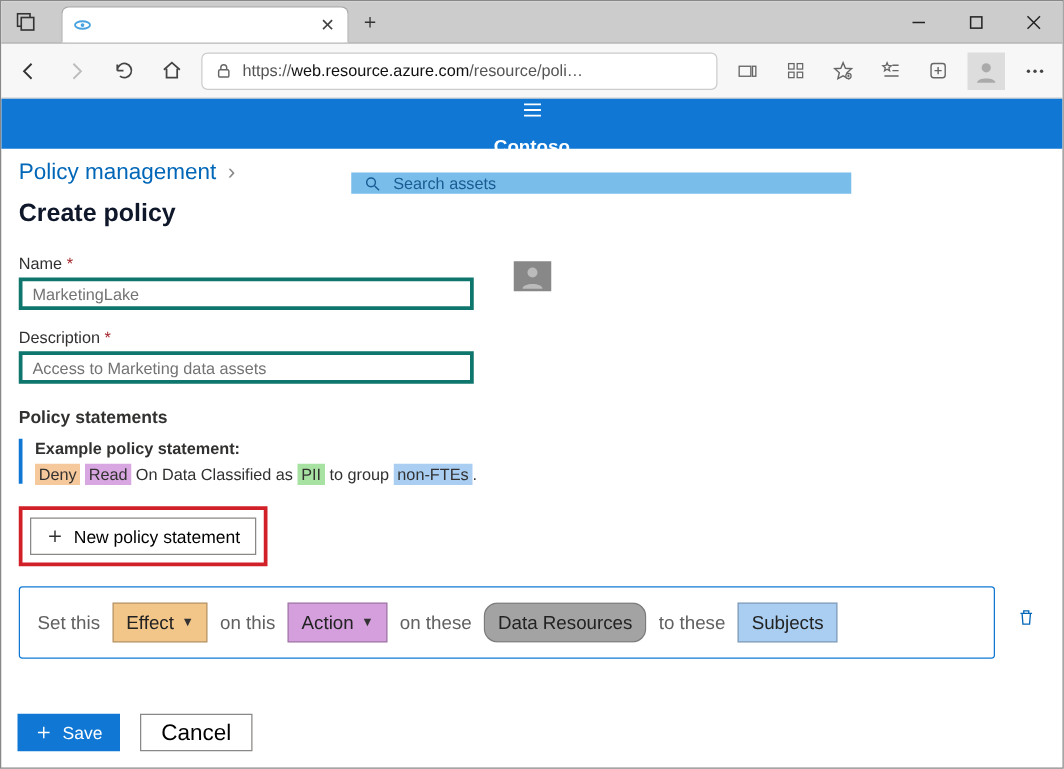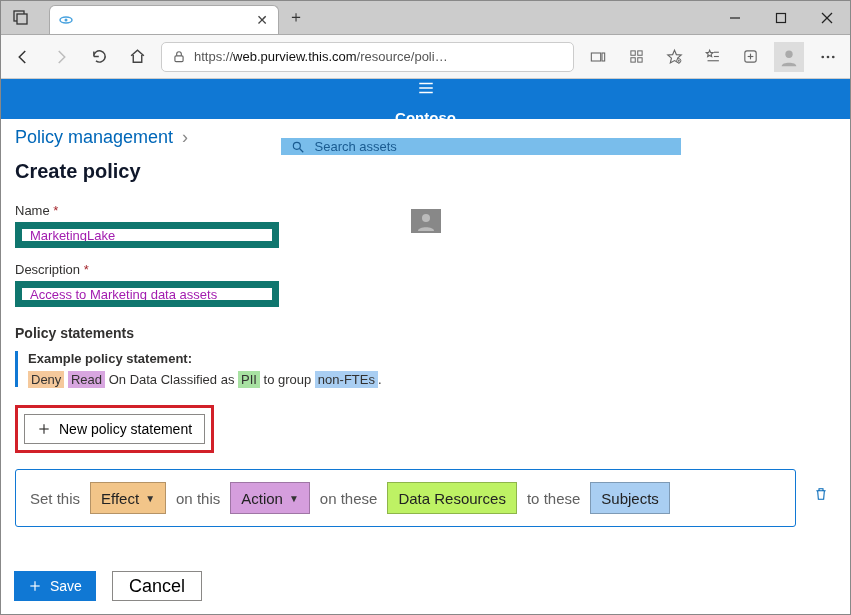--- a/index.html
+++ b/index.html
@@ -200,27 +200,27 @@
     color: #0f172a;
     margin: 4px 0 20px 0;
   }
   .field-label {
     font-size: 13px;
     color: #323130;
     margin-bottom: 4px;
   }
   .req { color: #a4262c; }
   .text-input {
-    width: 264px;
+    width: 364px;
     height: 26px;
-    border: 7px solid #0f766e;
+    border: 3px solid #0f766e;
     padding: 2px 8px;
     font-size: 13px;
     font-family: inherit;
-    color: #a21caf;
+    color: #737373;
     display: block;
     margin-bottom: 14px;
   }
   .section-heading {
     font-size: 14px;
     font-weight: 600;
     margin-top: 18px;
     margin-bottom: 10px;
   }
   .example-block {
@@ -275,21 +275,21 @@
     display: inline-flex;
     align-items: center;
     padding: 0 10px;
     border: 1px solid rgba(0,0,0,0.25);
     font-size: 15px;
     gap: 6px;
     color: #222;
   }
   .chip-effect   { background: #f2c589; }
   .chip-action   { background: #d59edd; }
-  .chip-data     { background: #bef264; }
+  .chip-data     { background: #a3a3a3; border-radius: 11px; }
   .chip-subjects { background: #a9cef2; }
   .caret {
     font-size: 10px;
     color: #333;
   }
   .delete-icon {
     position: absolute;
     right: -34px;
     top: 16px;
     color: #0067b8;
@@ -390,21 +390,21 @@
       </svg>
   </div>
   <div class="addr">
     <span>
       <svg width="14" height="14" viewBox="0 0 24 24">
           <rect x="5" y="10" width="14" height="10" rx="2" fill="none" stroke="#666" stroke-width="2"></rect>
           <path d="M8 10V7a4 4 0 0 1 8 0v3" fill="none" stroke="#666" stroke-width="2"></path>
         </svg>
     </span>
     <span class="url">
-      <span>https://</span><span class="host">web.purview.this.com</span><span>/resource/poli…</span>
+      <span>https://</span><span class="host">web.resource.azure.com</span><span>/resource/poli…</span>
     </span>
   </div>
   <div class="right-tools">
     <div class="tool-btn">
       <svg width="16" height="16" viewBox="0 0 24 24">
           <rect x="2" y="6" width="14" height="12" fill="none" stroke="#666" stroke-width="1.6"></rect>
           <rect x="18" y="6" width="4" height="12" fill="none" stroke="#666" stroke-width="1.6"></rect>
         </svg>
     </div>
     <div class="tool-btn">

